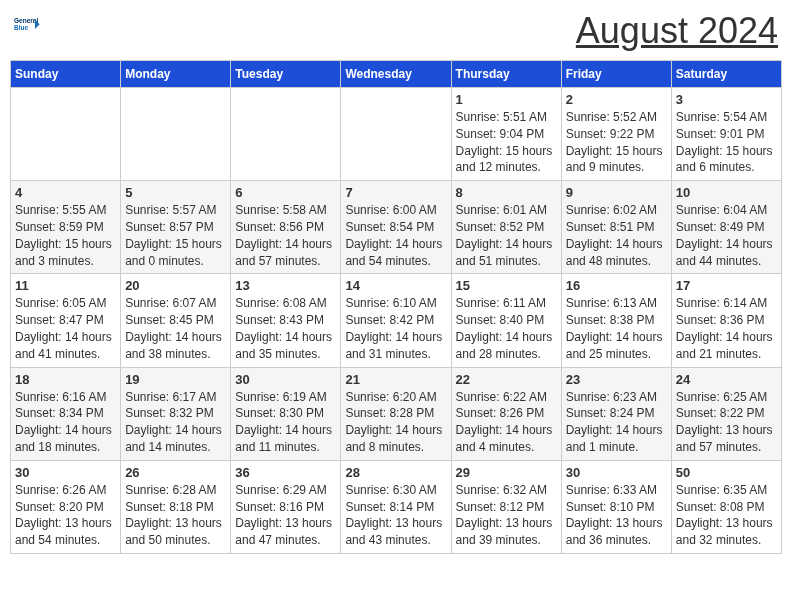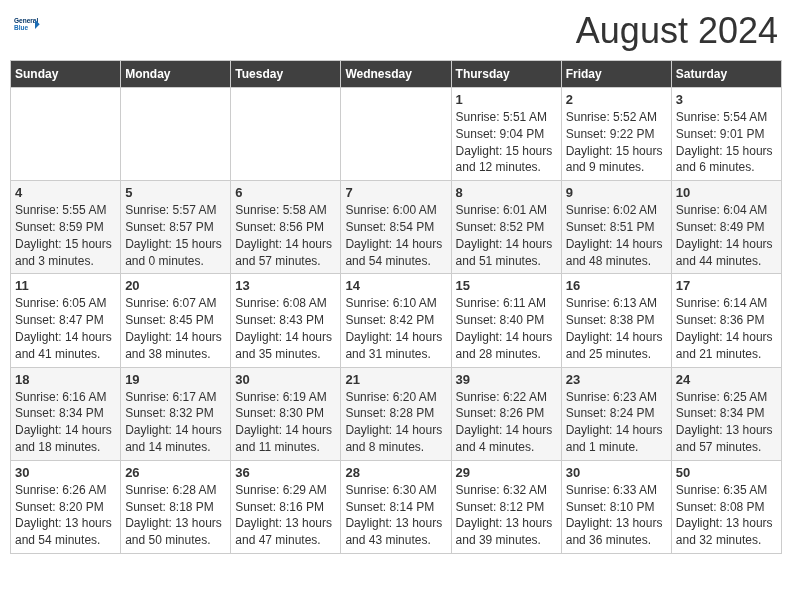--- a/index.html
+++ b/index.html
@@ -26,32 +26,33 @@
       width: 28px;
       height: 28px;
     }
     .title-block {
       text-align: right;
     }
     .month-title {
       font-size: 36px;
       font-weight: normal;
       color: #333;
+      text-decoration: underline;
     }
     .location-title {
       font-size: 16px;
       color: #555;
     }
     table {
       width: 100%;
       border-collapse: collapse;
       table-layout: fixed;
     }
     thead tr th {
-      background-color: #404040;
+      background-color: #1d4ed8;
       color: #fff;
       font-size: 12px;
       font-weight: bold;
       padding: 6px 4px;
       text-align: left;
       border: 1px solid #ccc;
     }
     tbody tr td {
       border: 1px solid #ccc;
       vertical-align: top;
@@ -260,37 +261,37 @@
 and 11 minutes.</div>
         </td>
         <td>
           <div class="day-number">21</div>
           <div class="day-info">Sunrise: 6:20 AM
 Sunset: 8:28 PM
 Daylight: 14 hours
 and 8 minutes.</div>
         </td>
         <td>
-          <div class="day-number">39</div>
+          <div class="day-number">22</div>
           <div class="day-info">Sunrise: 6:22 AM
 Sunset: 8:26 PM
 Daylight: 14 hours
 and 4 minutes.</div>
         </td>
         <td>
           <div class="day-number">23</div>
           <div class="day-info">Sunrise: 6:23 AM
 Sunset: 8:24 PM
 Daylight: 14 hours
 and 1 minute.</div>
         </td>
         <td>
           <div class="day-number">24</div>
           <div class="day-info">Sunrise: 6:25 AM
-Sunset: 8:34 PM
+Sunset: 8:22 PM
 Daylight: 13 hours
 and 57 minutes.</div>
         </td>
       </tr>
       <tr>
         <td>
           <div class="day-number">30</div>
           <div class="day-info">Sunrise: 6:26 AM
 Sunset: 8:20 PM
 Daylight: 13 hours

